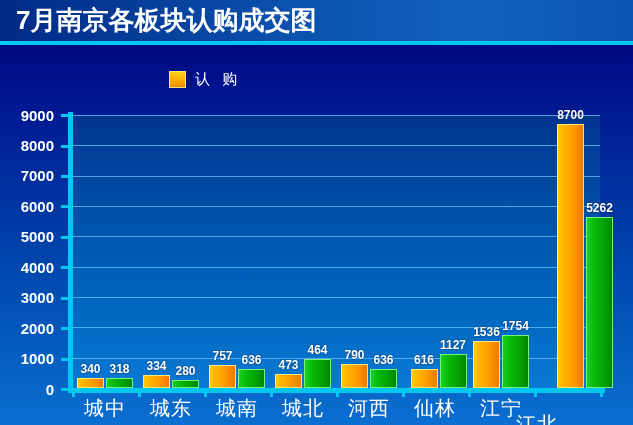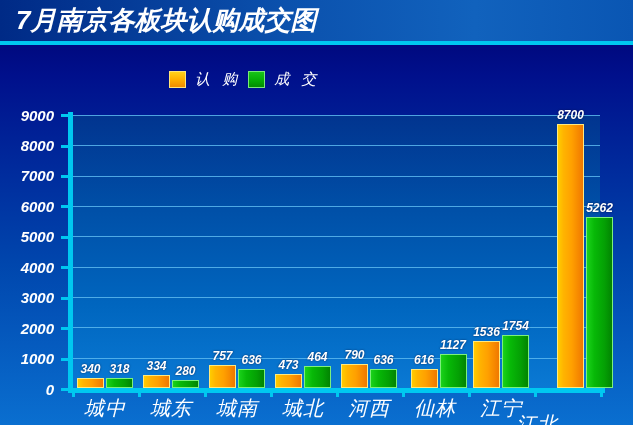--- a/index.html
+++ b/index.html
@@ -13,21 +13,20 @@
     font-family: "Liberation Sans", "DejaVu Sans", sans-serif;
   }
 
   #chart-root {
     position: relative;
     width: 633px;
     height: 425px;
     box-sizing: border-box;
     background: linear-gradient(to bottom, #00006e 0%, #00108c 18%, #0046ad 62%, #0a6fd0 100%);
     overflow: hidden;
-    font-style: italic;
   }
 
   
   #title-bar {
     position: absolute;
     left: 0; top: 0;
     width: 633px;
     height: 41px;
     background: linear-gradient(to right, #002a86 0%, #0b51ad 45%, #1162bd 75%, #0a56b3 100%);
   }
@@ -203,24 +202,20 @@
 
   <div id="title-bar">
     <div id="title-text">7月南京各板块认购成交图</div>
   </div>
   <div id="title-rule"></div>
 
   <div id="legend">
     <div class="legend-entry">
       <span class="legend-swatch orange"></span>
       <span class="legend-label">认 购</span>
-    </div>
-    <div class="legend-entry">
-      <span class="legend-swatch green"></span>
-      <span class="legend-label">成 交</span>
     </div>
   </div>
 
   <div class="y-label" style="top:108px">9000</div>
   <div class="y-label" style="top:138px">8000</div>
   <div class="y-label" style="top:168px">7000</div>
   <div class="y-label" style="top:199px">6000</div>
   <div class="y-label" style="top:229px">5000</div>
   <div class="y-label" style="top:260px">4000</div>
   <div class="y-label" style="top:290px">3000</div>
@@ -273,21 +268,21 @@
             <span class="bar-value">757</span>
           </div>
           <div class="bar green" style="height: 19.292px;">
             <span class="bar-value">636</span>
           </div>
         </div>
         <div class="bar-group" style="left: 198px; width: 66px;">
           <div class="bar orange" style="height: 14.3477px;">
             <span class="bar-value">473</span>
           </div>
-          <div class="bar green" style="height: 22px; padding-left: 16px;">
+          <div class="bar green" style="height: 29px; padding-left: 16px;">
             <span class="bar-value">464</span>
           </div>
         </div>
         <div class="bar-group" style="left: 264px; width: 66px;">
           <div class="bar orange" style="height: 23.9633px;">
             <span class="bar-value">790</span>
           </div>
           <div class="bar green" style="height: 19.292px;">
             <span class="bar-value">636</span>
           </div>

